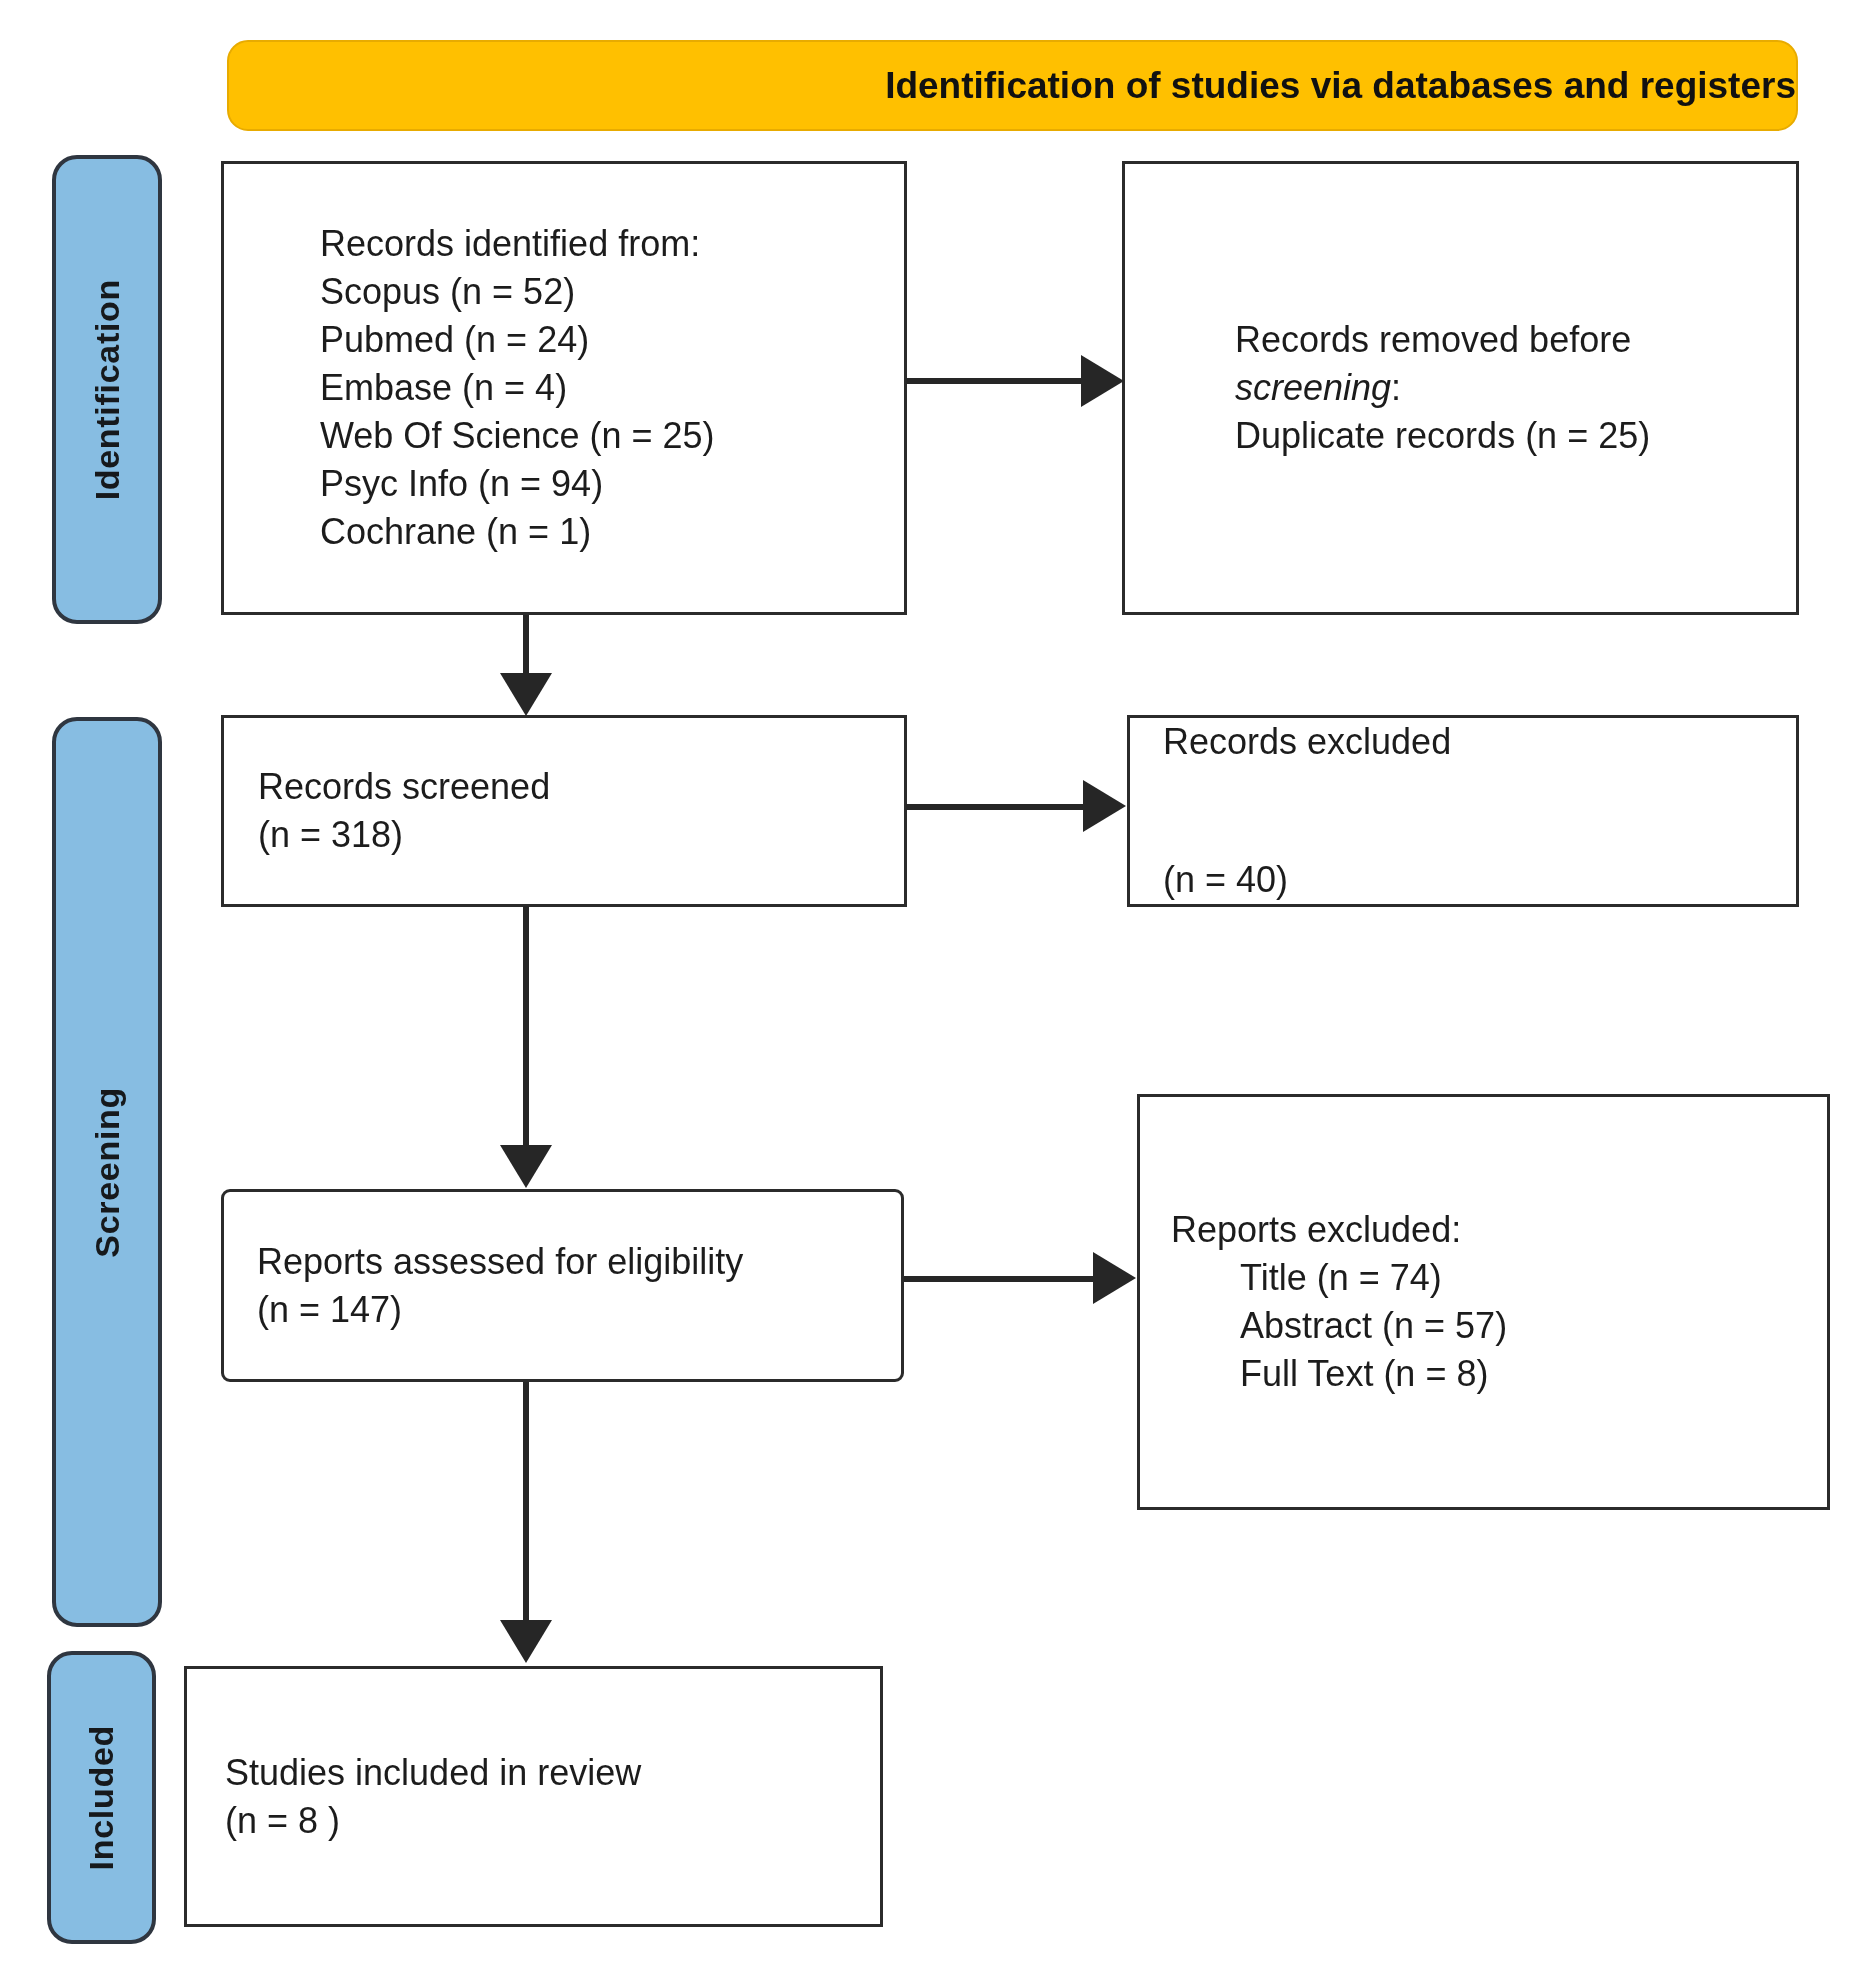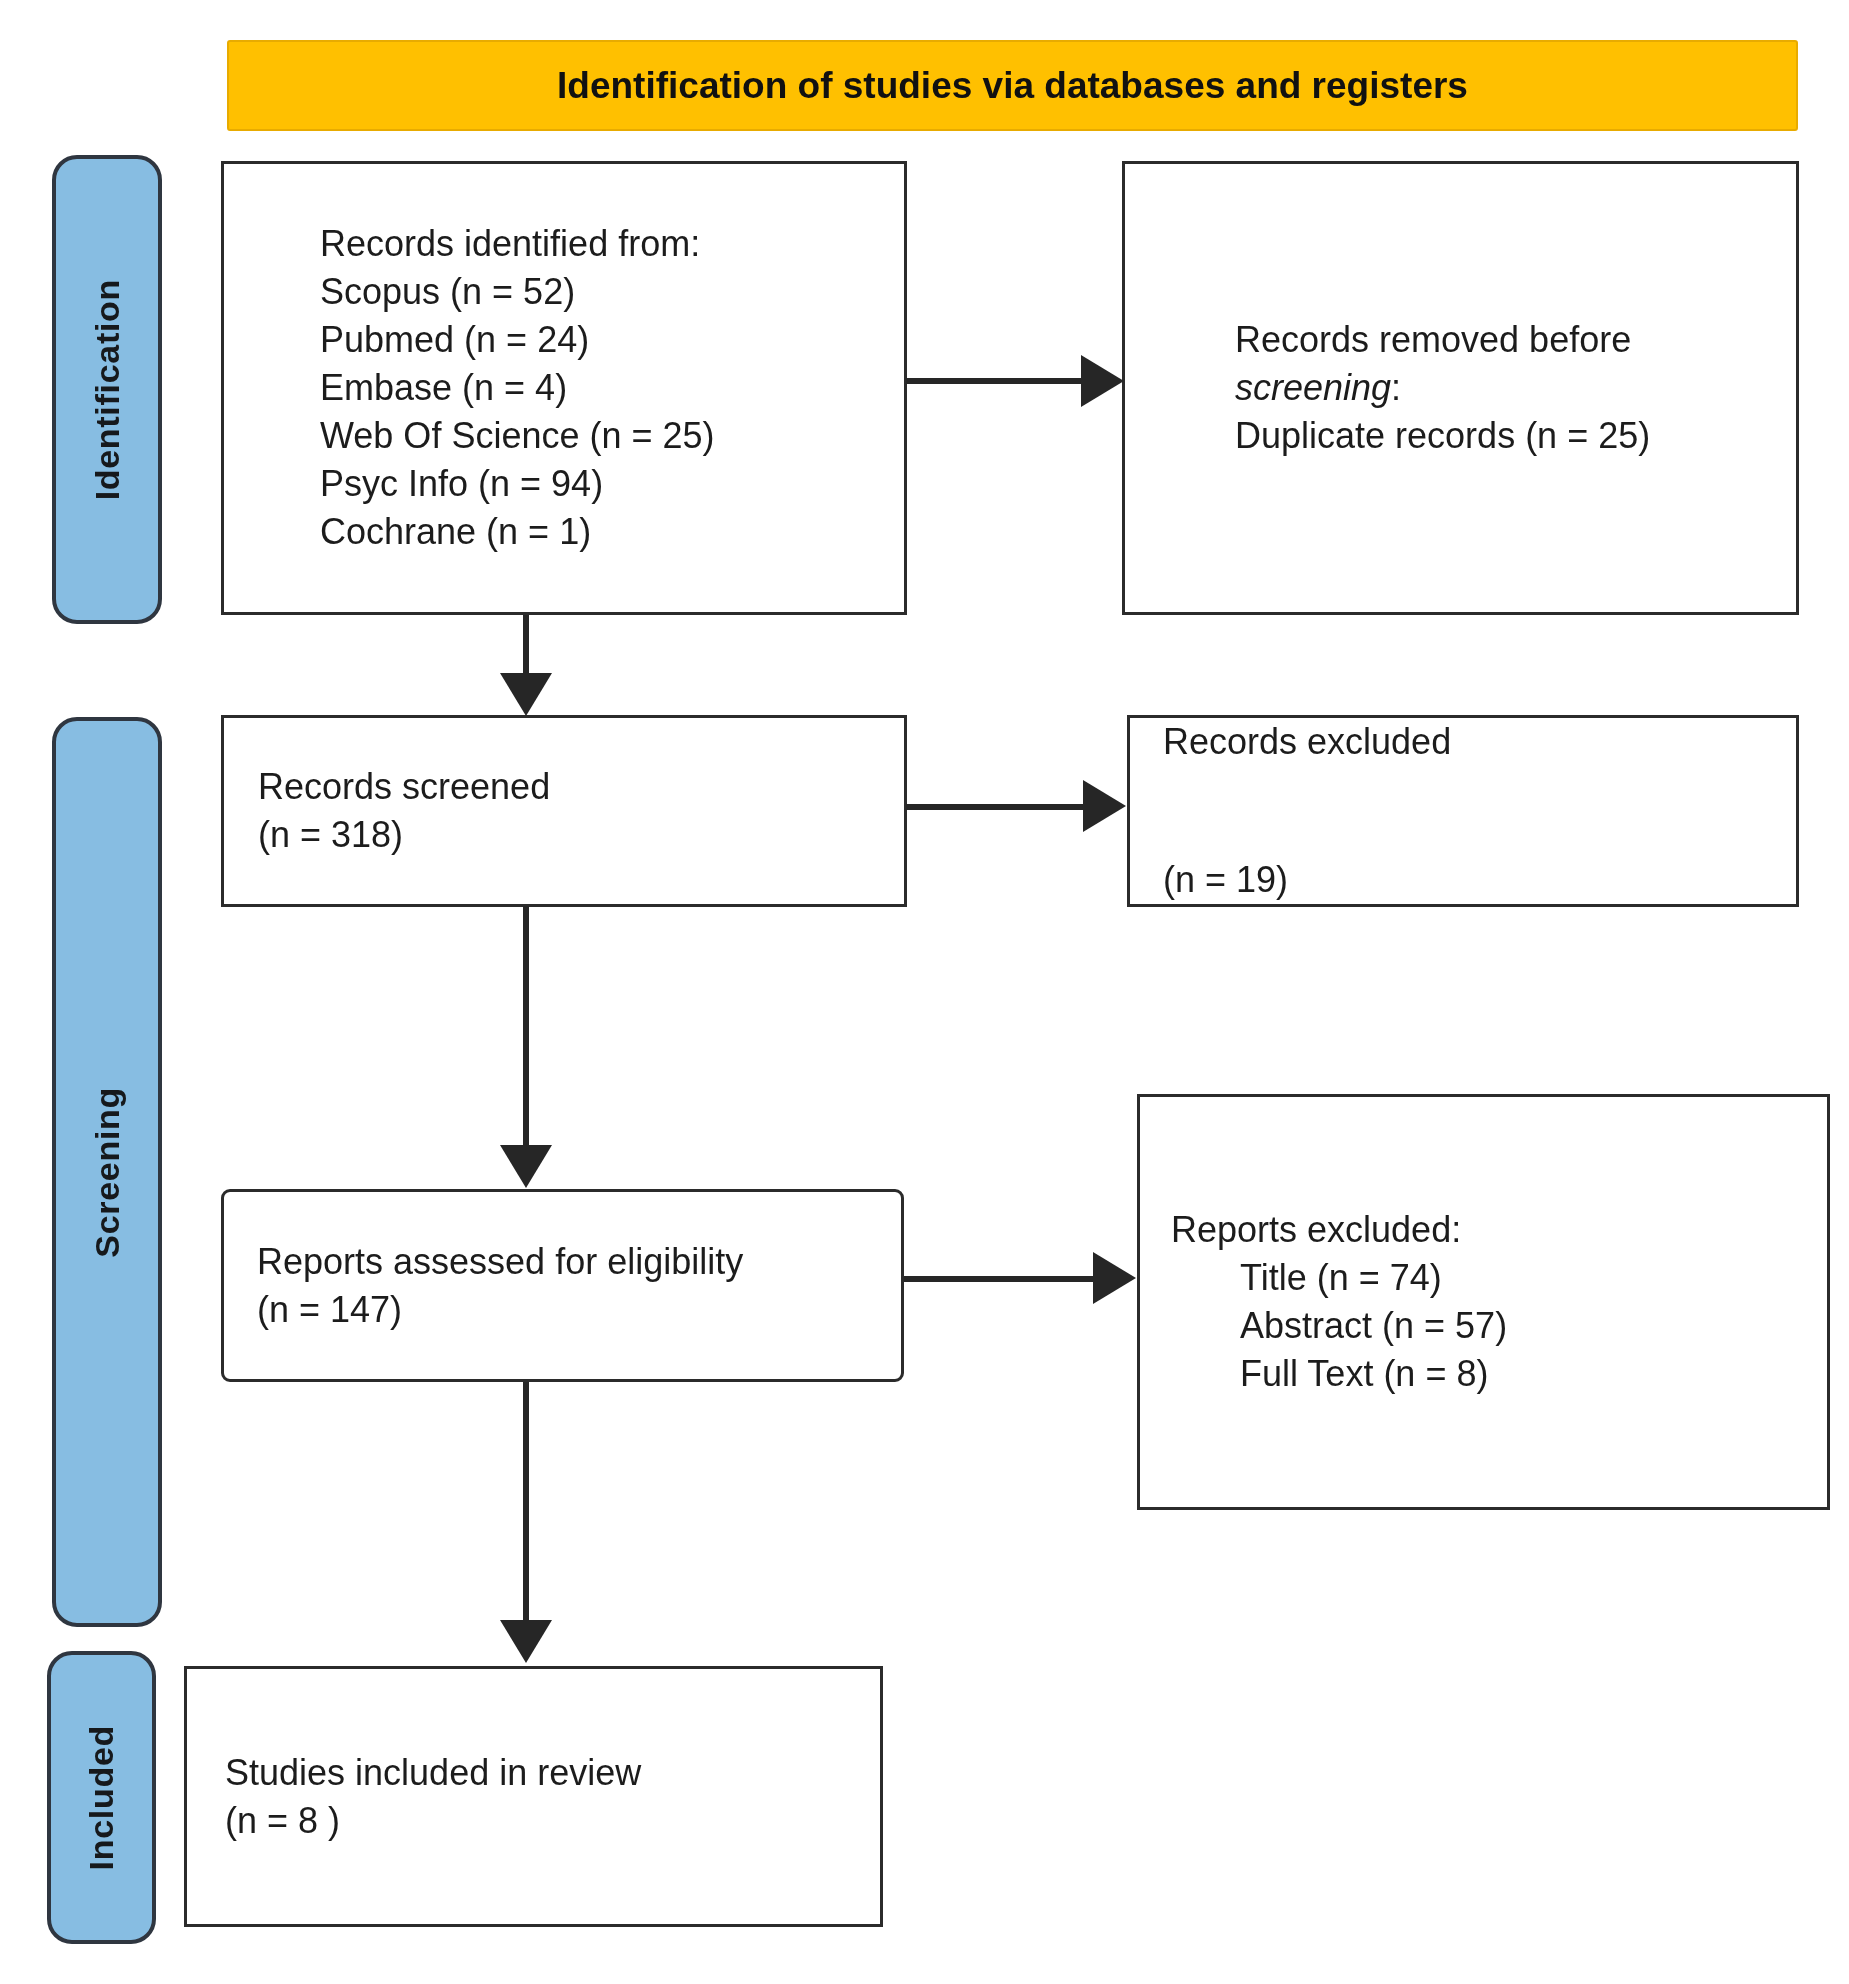--- a/index.html
+++ b/index.html
@@ -2,22 +2,22 @@
 <html style="font-size:11px"><head>
 <meta charset="utf-8">
 <style>
   html,body{margin:0;padding:0;background:#ffffff;}
   .canvas{
     position:relative;width:1850px;height:1985px;background:#ffffff;
     font-family:"Liberation Sans",sans-serif;color:#1c1c1c;overflow:hidden;
   }
   .banner{
     position:absolute;left:227px;top:40px;width:1571px;height:91px;
-    background:#FFC000;border:2.8px solid #E8AB00;border-radius:3px;
-    display:flex;align-items:center;justify-content:center;box-sizing:border-box;
+    background:#FFC000;border:2.8px solid #E8AB00;border-radius:21px;
+    display:flex;align-items:center;justify-content:flex-end;box-sizing:border-box;
   }
   .banner span{font-size:37px;font-weight:bold;color:#111111;}
   .stage{
     position:absolute;background:#87BDE2;border:4.1px solid #2F3640;border-radius:25px;
     display:flex;align-items:center;justify-content:center;box-sizing:border-box;
   }
   .vtext{
     writing-mode:vertical-rl;transform:rotate(180deg);
     font-weight:bold;font-size:34px;color:#16191c;letter-spacing:0.7px;
   }
@@ -80,21 +80,21 @@
     <div class="line">Duplicate records (n = 25)</div>
   </div>
 
   <div class="fbox pad-c" style="left:221px;top:715px;width:686px;height:192px;">
     <div class="line">Records screened</div>
     <div class="line">(n = 318)</div>
   </div>
 
   <div class="fbox pad-d" style="left:1127px;top:715px;width:672px;height:192px;">
     <div class="line">Records excluded</div>
-    <div class="line">(n = 19)</div>
+    <div class="line">(n = 40)</div>
   </div>
 
   <div class="fbox pad-e" style="left:221px;top:1189px;width:683px;height:193px;">
     <div class="line">Reports assessed for eligibility</div>
     <div class="line">(n = 147)</div>
   </div>
 
   <div class="fbox pad-f" style="left:1137px;top:1094px;width:693px;height:416px;">
     <div class="line">Reports excluded:</div>
     <div class="line indent">Title (n = 74)</div>

